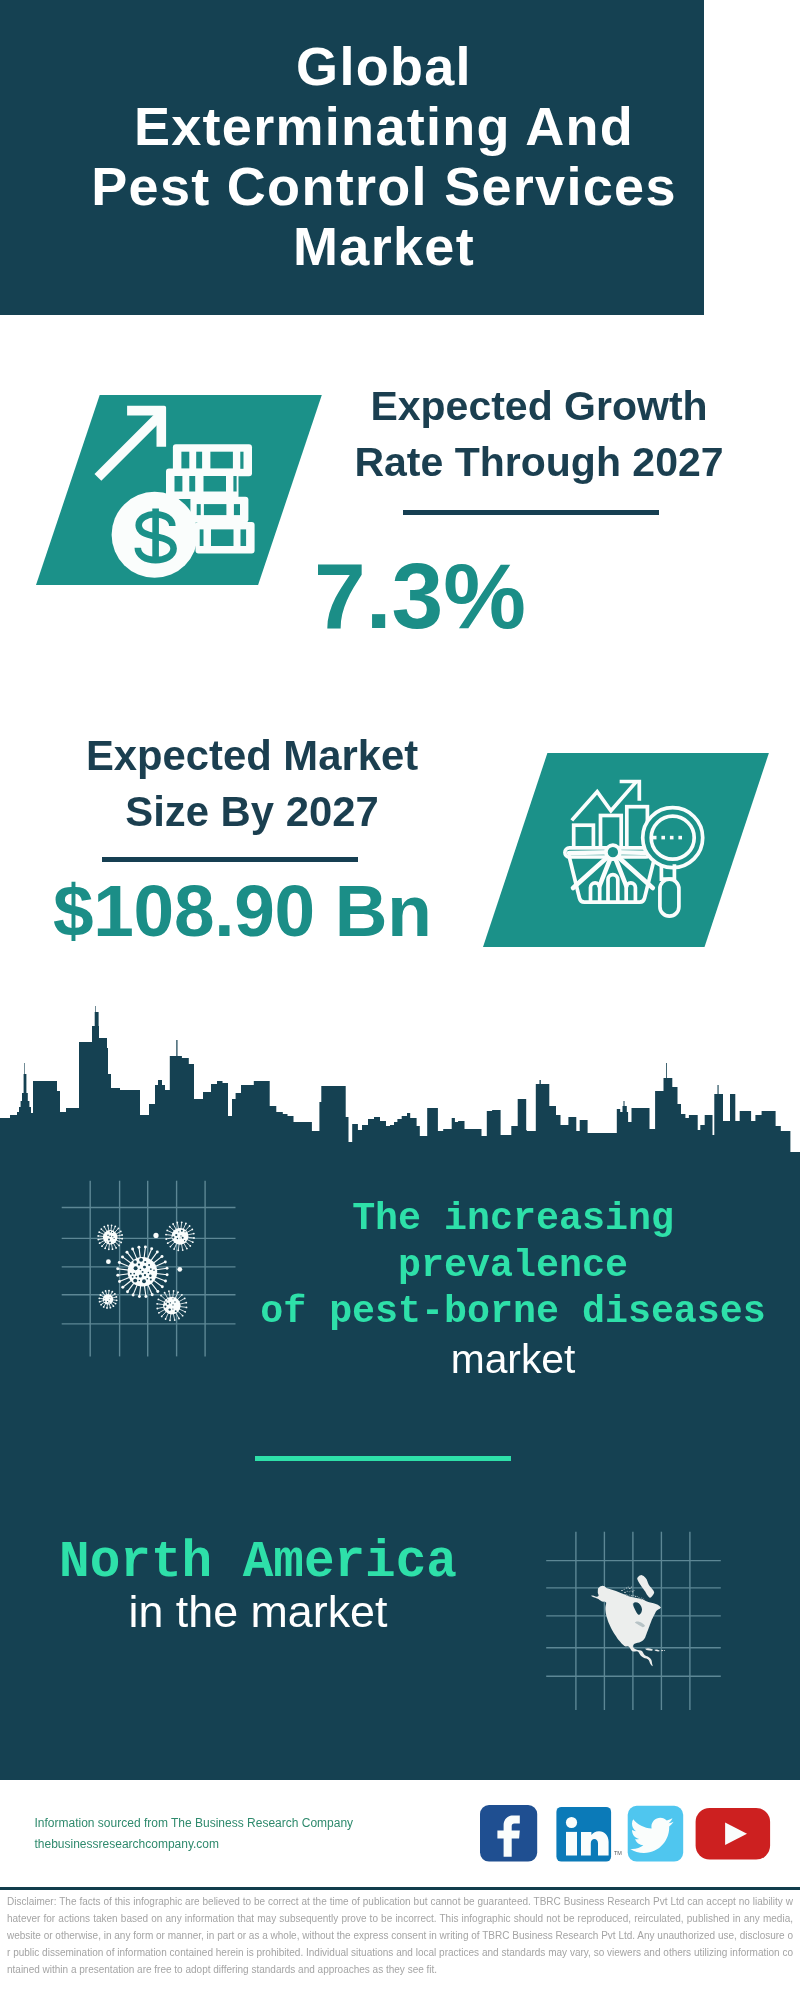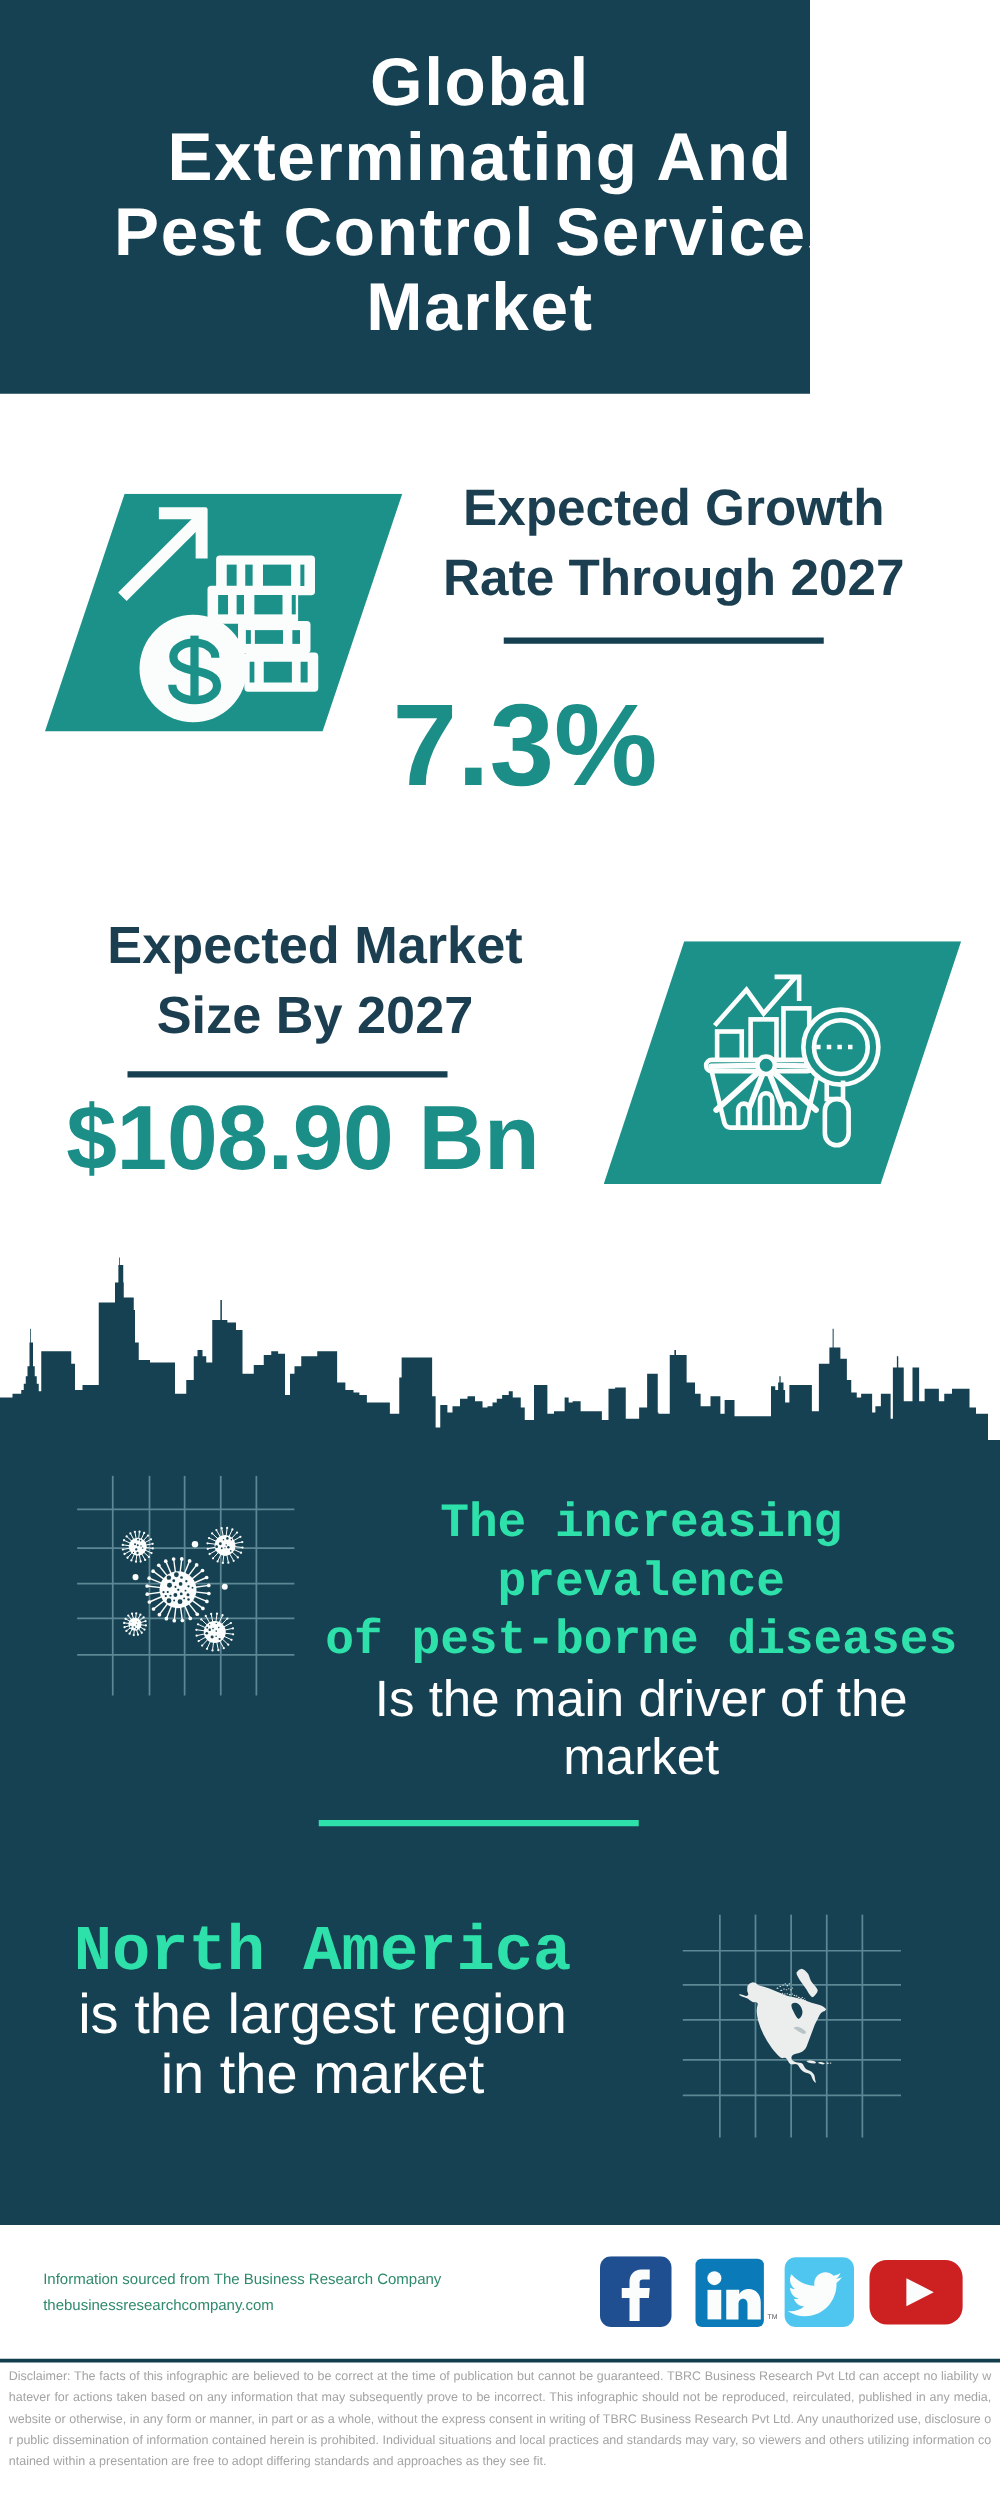--- a/index.html
+++ b/index.html
@@ -1,20 +1,20 @@
 <!DOCTYPE html>
 <html><head>
 <meta charset="utf-8">
 <style>
   html,body{margin:0;padding:0;}
   body{width:800px;height:2000px;background:#ffffff;font-family:"Liberation Sans",sans-serif;overflow:hidden;}
   .page{position:relative;width:800px;height:2000px;background:#fff;}
 
   
-  .header{position:absolute;left:0;top:0;width:648px;height:315px;background:#154152;}
+  .header{position:absolute;left:0;top:0;width:704px;height:315px;background:#154152;}
   .header .title{position:absolute;left:0;top:36px;width:768px;text-align:center;color:#ffffff;font-weight:bold;font-size:54px;line-height:60px;letter-spacing:1.3px;}
 
   
   .stat-label{color:#1b3f50;font-weight:bold;font-size:41px;line-height:56px;text-align:center;}
   .stat-rule{height:4px;background:#163f52;}
   .stat-value{color:#1b8e87;font-weight:bold;}
 
   .para1{position:absolute;left:35.8px;top:395px;width:300px;height:210px;}
   .block1{position:absolute;left:339px;top:378px;width:400px;}
   .block1 .stat-rule{width:256px;height:4.5px;margin:20px auto 0 auto;margin-left:64px;}
@@ -453,32 +453,30 @@
       <circle cx="108.4" cy="1261.7" r="2.4" fill="#fafdfc"></circle>
       <circle cx="179.8" cy="1269.3" r="2.4" fill="#fafdfc"></circle>
     </svg>
   </div>
   <div class="row1text">
     <div class="ins-green">
         <div class="ln">The increasing prevalence</div>
         <div class="ln">of pest-borne diseases</div>
       </div>
     <div class="ins-white">
-        <div class="ln">Is the main driver of the</div>
         <div class="ln">market</div>
       </div>
   </div>
   <div class="midrule"></div>
 
   <div class="row2text">
     <div class="ins-green">
         <div class="ln">North America</div>
       </div>
     <div class="ins-white">
-        <div class="ln">is the largest region</div>
         <div class="ln">in the market</div>
       </div>
   </div>
   <div class="row2icon">
     <svg width="800" height="2000" viewBox="0 0 800 2000">
       <line x1="575.9" y1="1531.7" x2="575.9" y2="1710" stroke="#5d8795" stroke-width="1.4"></line>
       <line x1="604.4" y1="1531.7" x2="604.4" y2="1710" stroke="#5d8795" stroke-width="1.4"></line>
       <line x1="632.9" y1="1531.7" x2="632.9" y2="1710" stroke="#5d8795" stroke-width="1.4"></line>
       <line x1="661.4" y1="1531.7" x2="661.4" y2="1710" stroke="#5d8795" stroke-width="1.4"></line>
       <line x1="689.9" y1="1531.7" x2="689.9" y2="1710" stroke="#5d8795" stroke-width="1.4"></line>

